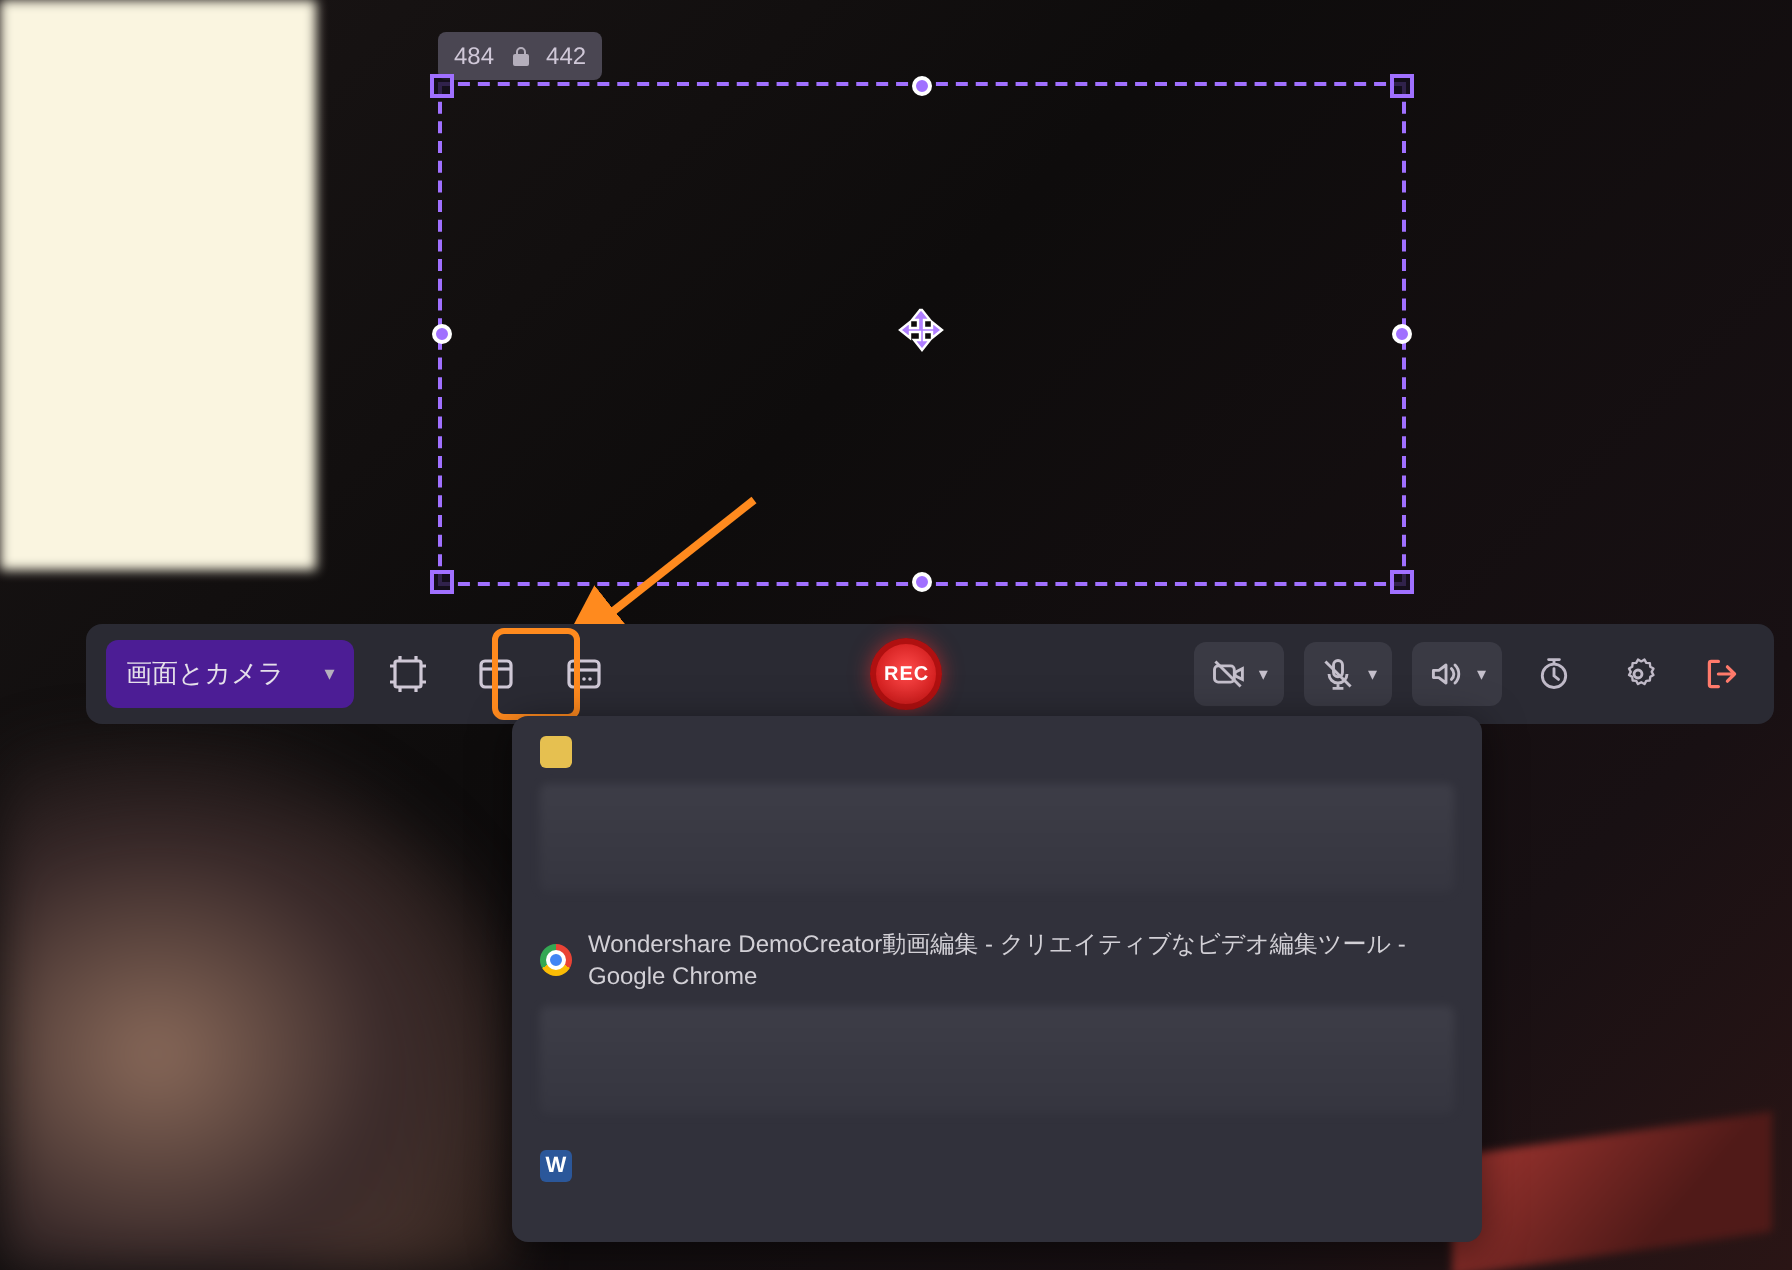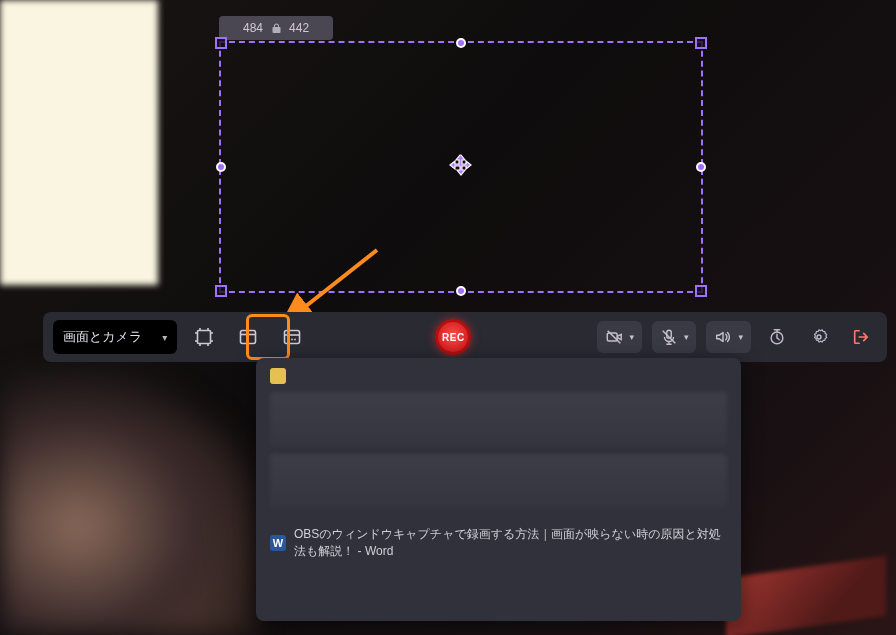--- a/index.html
+++ b/index.html
@@ -95,21 +95,21 @@
       position: absolute;
       left: 219px;
       top: 16px;
       background: #4a4652;
       border-radius: 4px;
       display: flex;
       align-items: center;
       height: 24px;
       font-size: 12px;
       color: #d0c8d8;
-      padding: 0 24px;
+      padding: 0 8px;
       gap: 8px;
     }
     .dim-pill .sep {
       width: 10px;
       display: inline-flex;
       align-items: center;
       justify-content: center;
       opacity: 0.8;
     }
 
@@ -121,21 +121,21 @@
       width: 844px;
       height: 50px;
       background: #2a2a33;
       border-radius: 8px;
       display: flex;
       align-items: center;
       padding: 0 10px;
       gap: 10px;
     }
     .mode-select {
-      background: #000000;
+      background: #4c1d95;
       border-radius: 6px;
       height: 34px;
       padding: 0 10px;
       display: flex;
       align-items: center;
       gap: 20px;
       font-size: 13px;
       color: #e5e0ea;
       cursor: pointer;
     }
@@ -402,20 +402,23 @@
 </div>
 
 <div class="highlight-box"></div>
 
 <div class="popup">
   <div class="popup-item">
     <span class="app-icon folder-icon"></span>
   </div>
   <div class="popup-thumb"></div>
 
+  <div class="popup-item">
+    <span class="app-icon chrome-icon"></span>
+    <span>Wondershare DemoCreator動画編集 - クリエイティブなビデオ編集ツール - Google Chrome</span>
+  </div>
   <div class="popup-thumb"></div>
 
   <div class="popup-item">
     <span class="app-icon word-icon">W</span>
-    <span>OBSのウィンドウキャプチャで録画する方法｜画面が映らない時の原因と対処法も解説！ - Word</span>
   </div>
 
 </div>
 
 </body></html>

